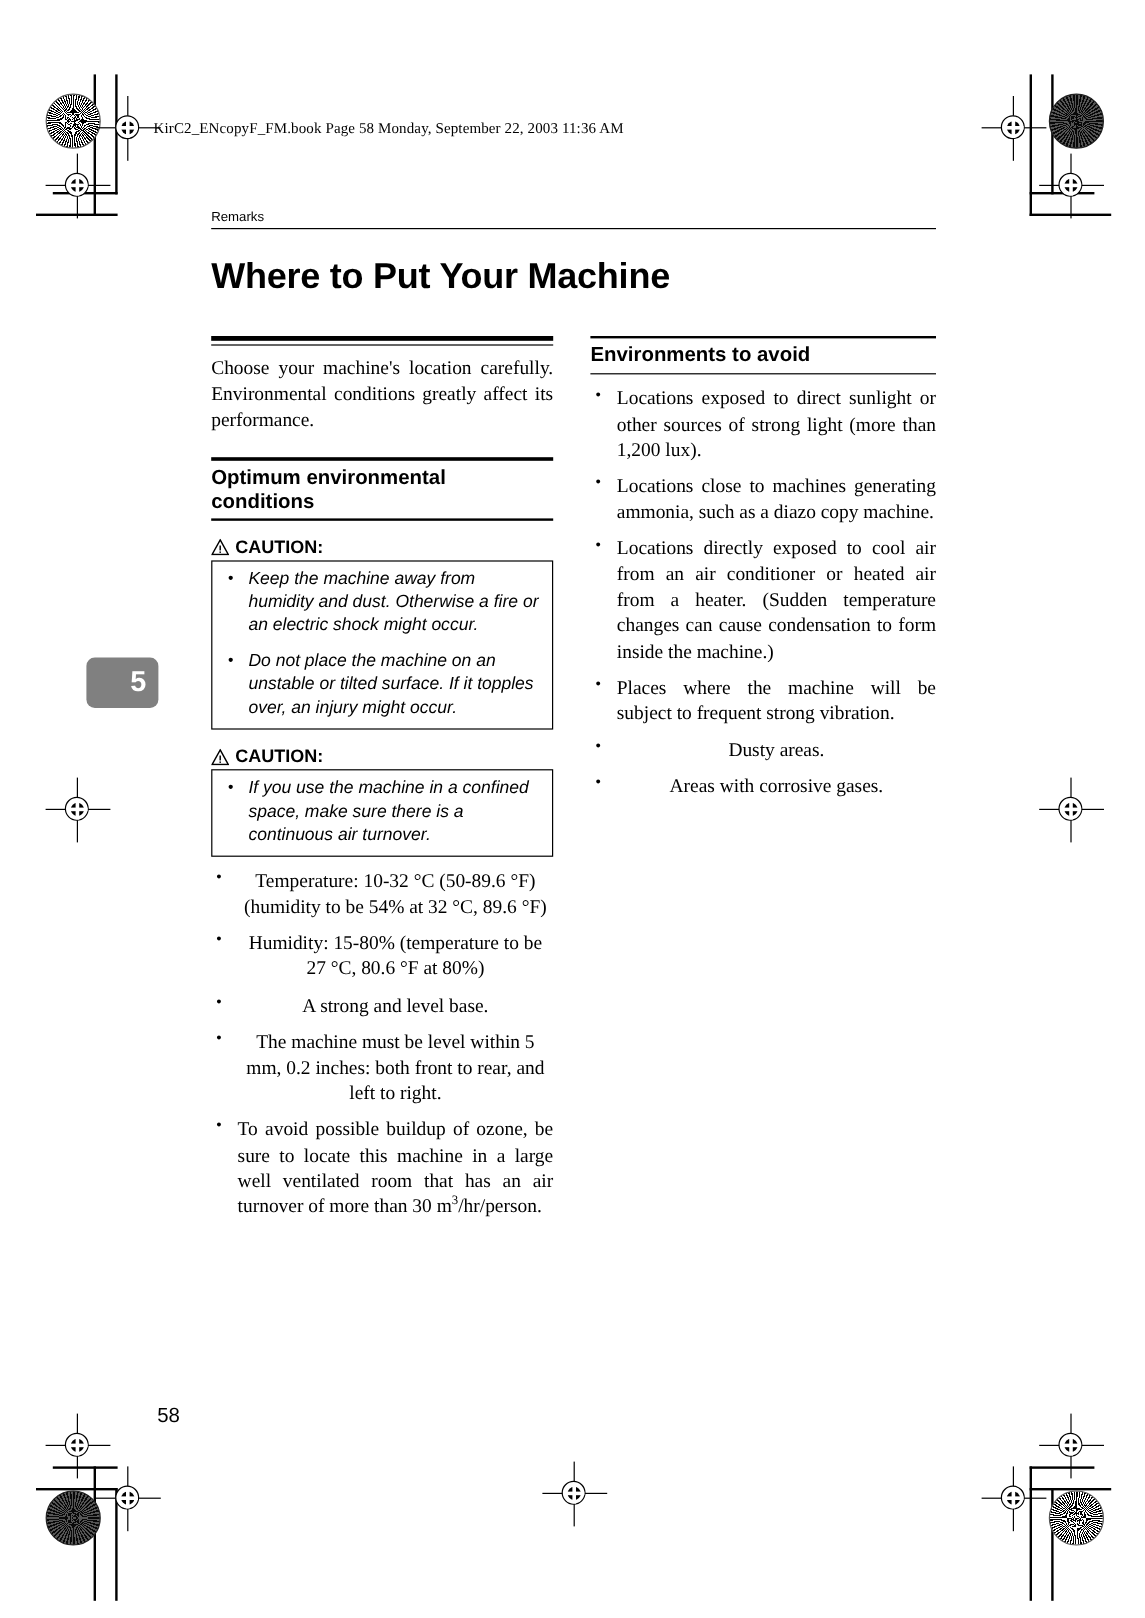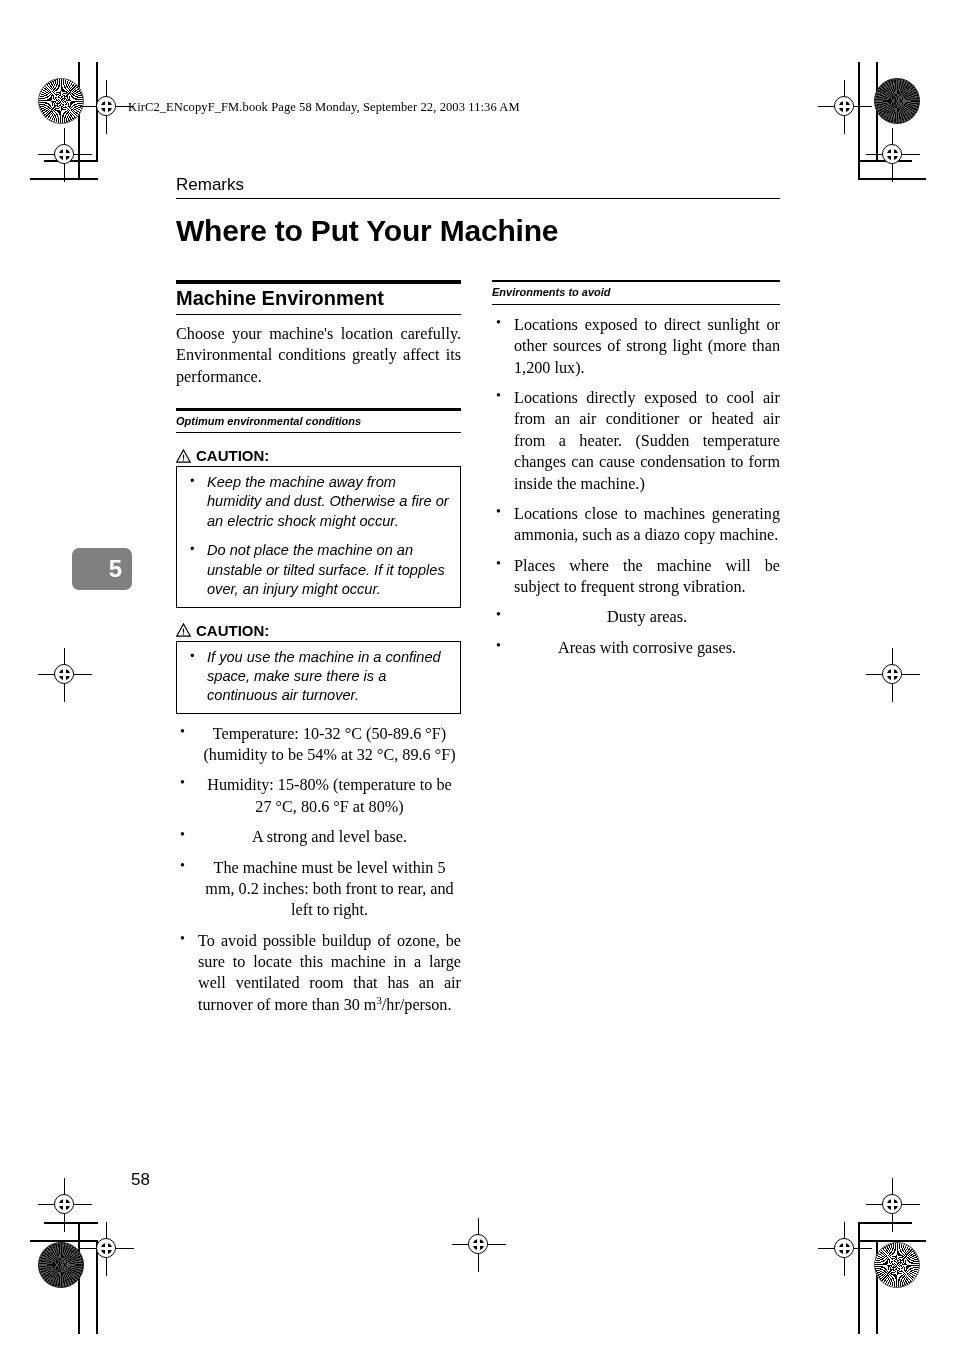--- a/index.html
+++ b/index.html
@@ -109,21 +109,21 @@
 
   
   .runhead {
     position: absolute;
     left: 176px;
     top: 175px;
     width: 604px;
   }
   .runhead .label {
     font-family: "Liberation Sans", sans-serif;
-    font-size: 17px;
+    font-size: 11px;
     padding-bottom: 3px;
     display: block;
   }
   .runhead .rule {
     height: 1.3px;
     background: #000;
     width: 100%;
   }
 
   
@@ -185,24 +185,23 @@
 
   .h2-sec { margin-top: 20px; }
   .h2-sec .rule-top {
     height: 2.4px;
     background: #000;
     margin-bottom: 4px;
   }
   .h2-sec .text {
     font-family: "Liberation Sans", sans-serif;
     font-weight: bold;
-    font-size: 11px;
+    font-size: 17px;
     line-height: 1.2;
     padding-bottom: 2px;
-    font-style: italic;
   }
   .h2-sec .rule-bottom {
     height: 1.4px;
     background: #000;
     margin-top: 2px;
   }
 
   .h2-sec.plain .rule-top { height: 2.4px; }
 
   
@@ -415,21 +414,20 @@
   </div>
 
   <div class="chapter-title">Where to Put Your Machine</div>
 
   <div class="chapter-tab">5</div>
 
   <div class="col col-left">
 
     <div class="h1-sec">
       <div class="rule-top"></div>
-      <div class="text">Machine Environment</div>
       <div class="rule-bottom"></div>
     </div>
 
     <div class="body-para">Choose your machine's location carefully. Environmental conditions greatly affect its performance.</div>
 
     <div class="h2-sec">
       <div class="rule-top"></div>
       <div class="text">Optimum environmental conditions</div>
       <div class="rule-bottom"></div>
     </div>
@@ -484,22 +482,22 @@
   <div class="col col-right">
 
     <div class="h2-sec plain" style="margin-top:0;">
       <div class="rule-top"></div>
       <div class="text">Environments to avoid</div>
       <div class="rule-bottom"></div>
     </div>
 
     <ul class="bl">
       <li>Locations exposed to direct sunlight or other sources of strong light (more than 1,200 lux).</li>
+      <li>Locations close to machines generating ammonia, such as a diazo copy machine.</li>
       <li>Locations directly exposed to cool air from an air conditioner or heated air from a heater. (Sudden temperature changes can cause condensation to form inside the machine.)</li>
-      <li>Locations close to machines generating ammonia, such as a diazo copy machine.</li>
       <li>Places where the machine will be subject to frequent strong vibration.</li>
       <li class="nojust">Dusty areas.</li>
       <li class="nojust">Areas with corrosive gases.</li>
     </ul>
 
   </div>
 
   <div class="folio">58</div>
 
 </div>

